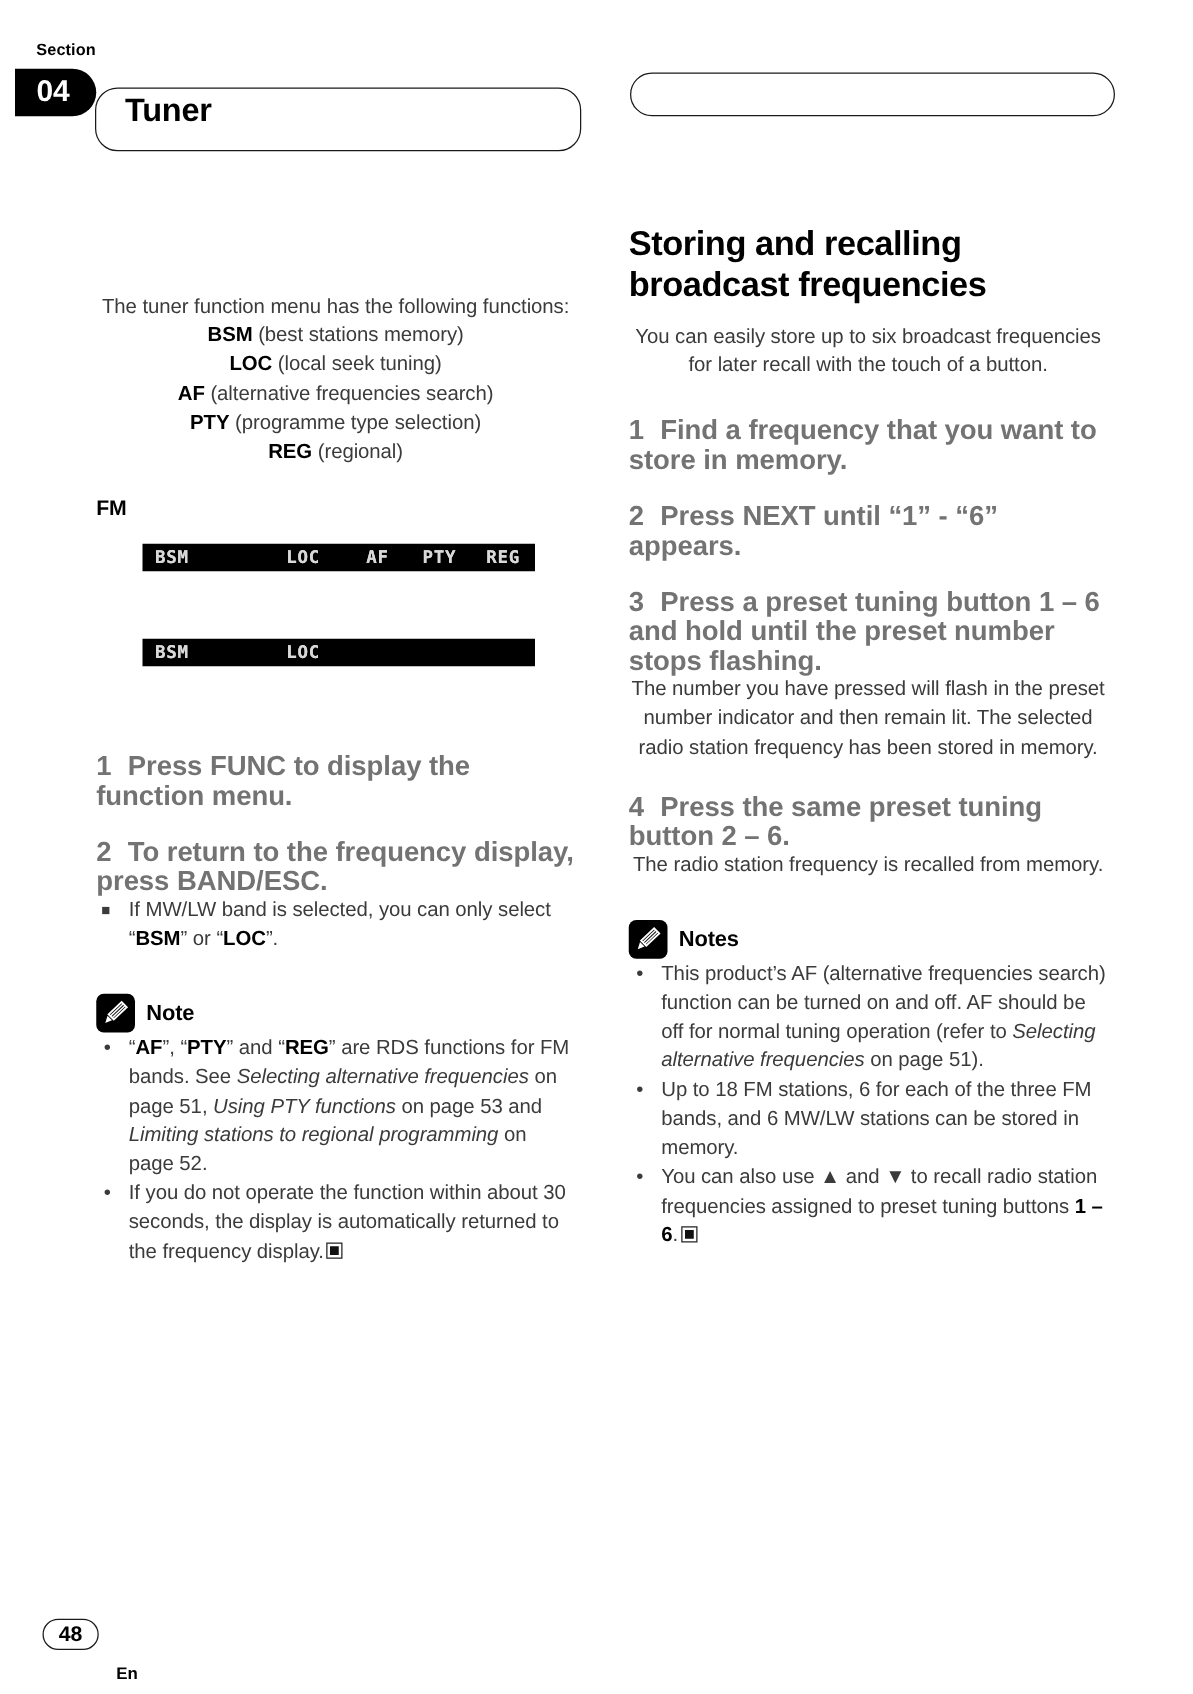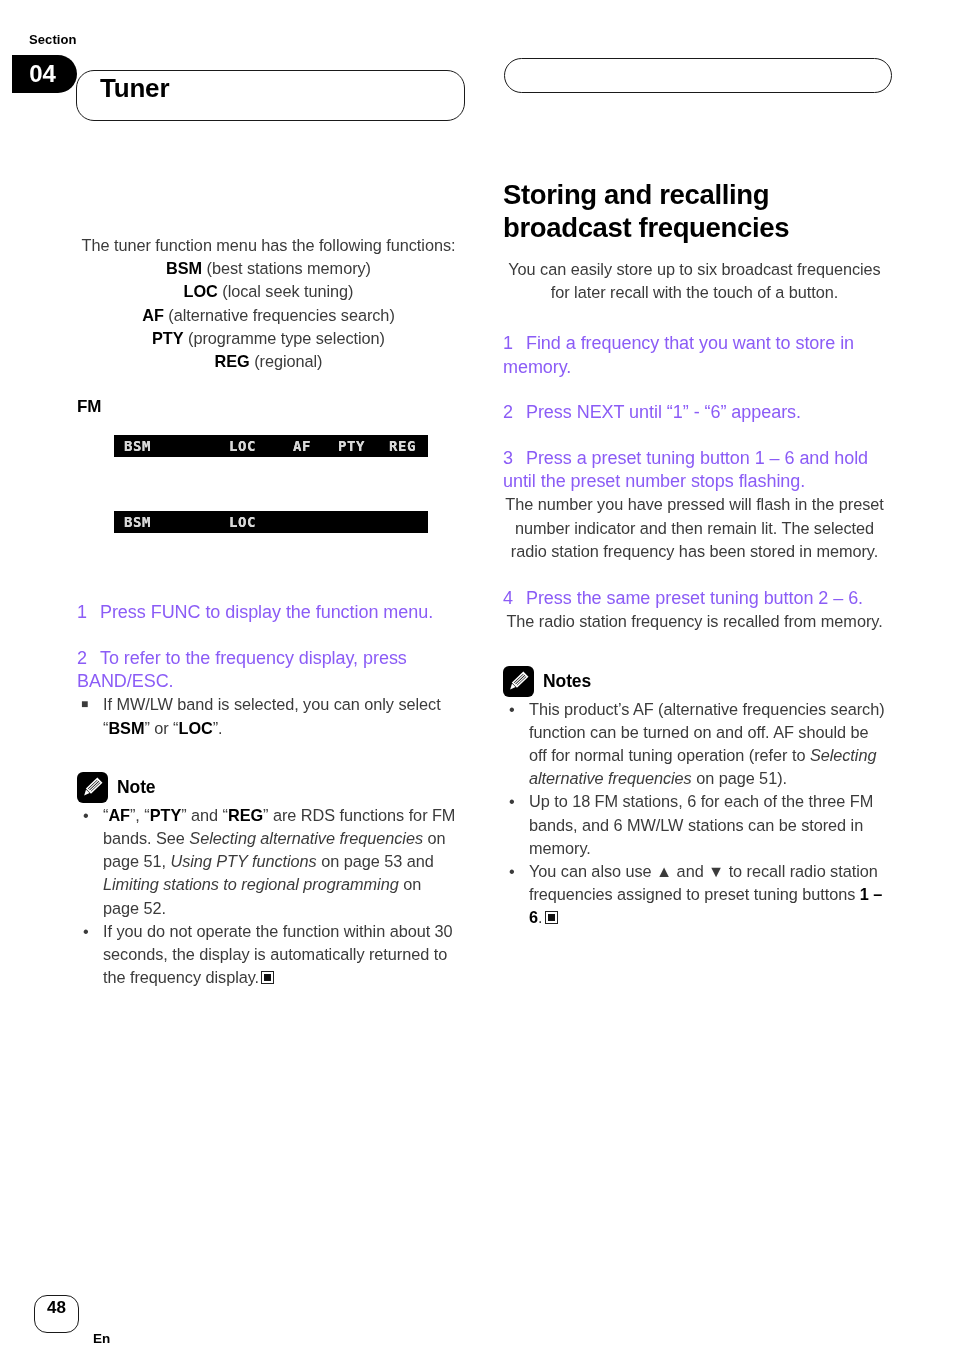--- a/index.html
+++ b/index.html
@@ -105,24 +105,24 @@
   p.body {
     margin: 0;
     font-size: 16.3px;
     line-height: 23.2px;
     color: #3b3b3b;
     letter-spacing: -0.05px;
     text-align: center;
   }
   p.step {
     margin: 0;
-    font-size: 18px;
-    font-weight: normal;
+    font-size: 22px;
+    font-weight: bold;
     line-height: 23.4px;
-    color: #8b5cf6;
+    color: #737373;
     letter-spacing: -0.05px;
   }
   .step .num { margin-right: 13px; }
   .b { font-weight: bold; color: #000; }
   .i { font-style: italic; }
 
   h3.band-head {
     margin: 0;
     font-size: 17px;
     font-weight: bold;
@@ -221,21 +221,21 @@
     left: 0;
     bottom: 0;
     width: 954px;
     height: 70px;
   }
   .page-pill {
     position: absolute;
     left: 34px;
     top: 10px;
     width: 45px;
-    height: 38px;
+    height: 25px;
     border: 1.4px solid #1a1a1a;
     border-radius: 13px;
     box-sizing: border-box;
     text-align: center;
     font-size: 17px;
     font-weight: bold;
     line-height: 23px;
   }
   .lang {
     position: absolute;
@@ -310,21 +310,21 @@
     <span style="left:115px">LOC</span>
   </div>
 
   <div class="sp44"></div>
   <div class="sp24"></div>
 
   <p class="step"><span class="num">1</span><span>Press FUNC to display the function menu.</span></p>
 
   <div class="sp22"></div>
 
-  <p class="step"><span class="num">2</span><span>To refer to the frequency display, press BAND/ESC.</span></p>
+  <p class="step"><span class="num">2</span><span>To return to the frequency display, press BAND/ESC.</span></p>
 
   <ul class="bullets sq">
     <li><span class="mk">■</span><span>If MW/LW band is selected, you can only select “</span><span class="b">BSM</span><span>” or “</span><span class="b">LOC</span><span>”.</span></li>
   </ul>
 
   <div class="sp32"></div>
 
   <div class="note-head">
     <div class="note-icon">
       <svg width="31" height="31" viewBox="0 0 31 31">

